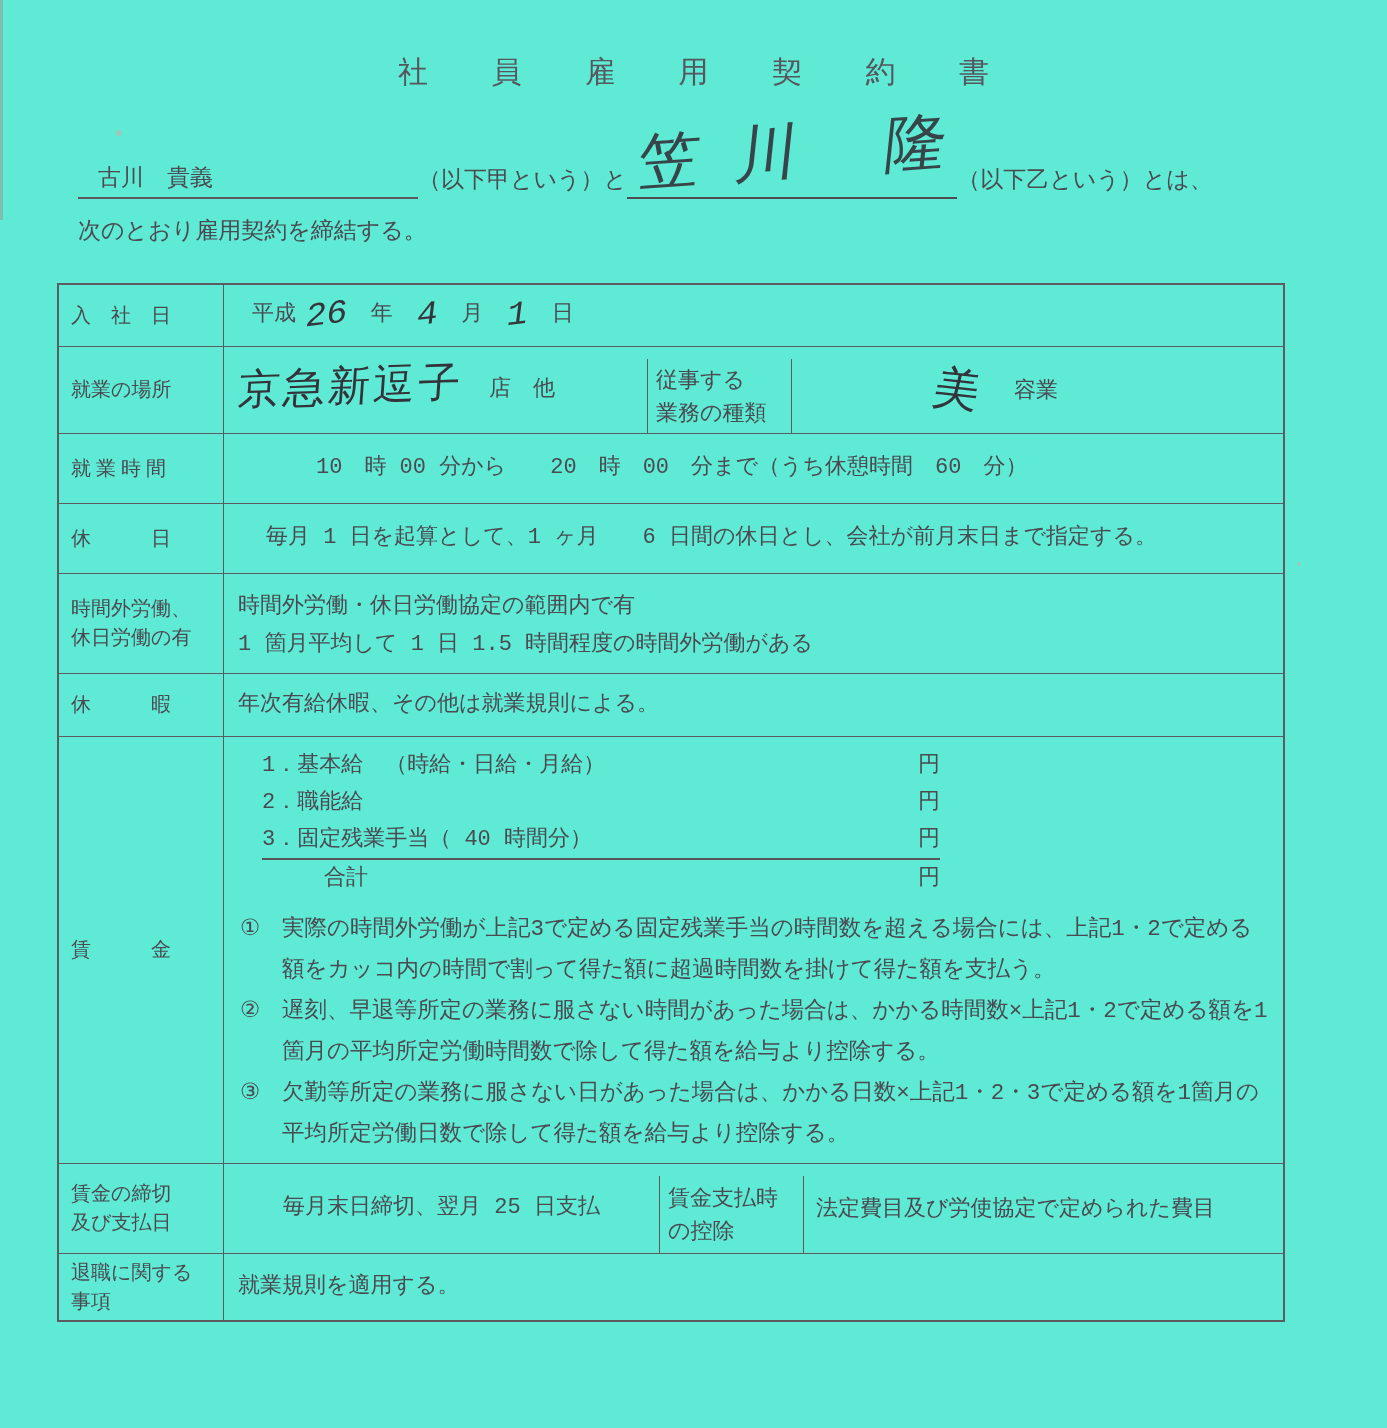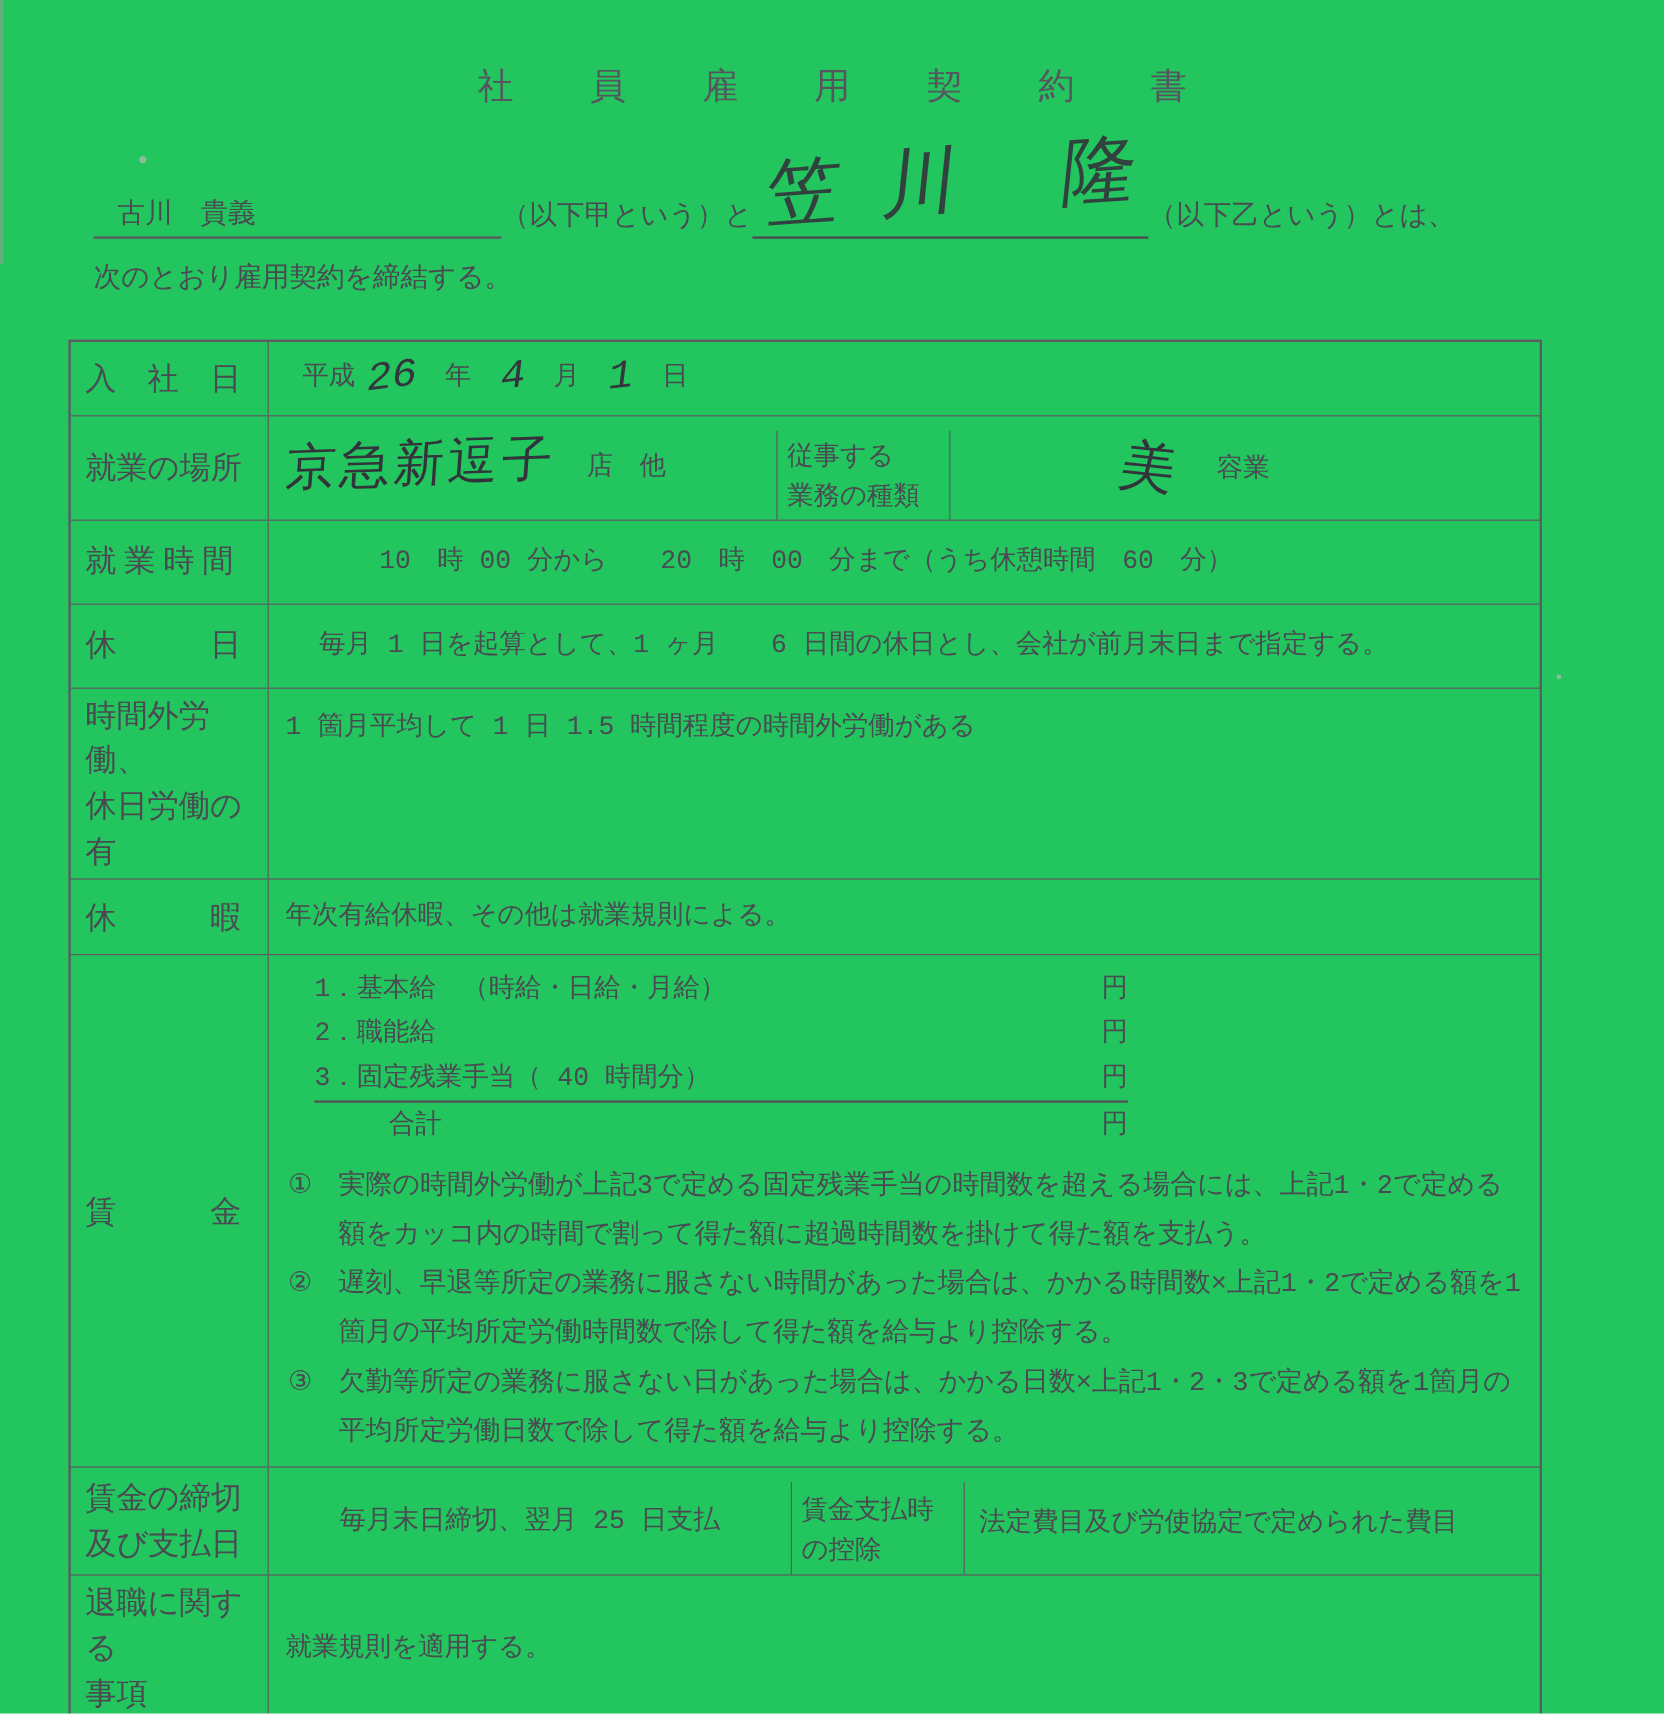--- a/index.html
+++ b/index.html
@@ -1,18 +1,18 @@
 <!DOCTYPE html>
 <html><head>
 <meta charset="utf-8">
 <style>
   html,body{margin:0;padding:0;background:#e8e8e4;}
   .page{
     position:relative; width:1387px; height:1428px; margin:0 auto;
-    background:#22c55e; overflow:hidden;
+    background:#5eead4; overflow:hidden;
     font-family:"Liberation Serif","DejaVu Serif",serif;
     color:#4a4a52;
   }
   .scan-edge{position:absolute;left:0;top:0;width:3px;height:220px;background:#9a9a96;opacity:.55;}
   .scan-dot{position:absolute;width:6px;height:6px;border-radius:50%;background:#b9b9b4;opacity:.7;}
 
   .title{
     position:absolute; top:52px; left:0; width:100%; text-align:center;
     font-size:30px; letter-spacing:28px; text-indent:28px; color:#56565e;
   }
@@ -33,21 +33,21 @@
   
   .ct{
     position:absolute; left:57px; top:283px; width:1228px;
     border:2px solid #5c5c60; box-sizing:border-box; background:transparent;
   }
   .tr{display:flex; border-bottom:1px solid #5c5c60; box-sizing:border-box;}
   .tr:last-child{border-bottom:none;}
   .cell-label{
     width:165px; min-width:165px; border-right:1px solid #5c5c60; box-sizing:border-box;
     display:flex; flex-direction:column; justify-content:center;
-    padding:4px 8px 4px 12px; font-size:26px; line-height:1.45;
+    padding:4px 8px 4px 12px; font-size:20px; line-height:1.45;
   }
   .cell-val{
     flex:1; display:flex; align-items:center; padding:4px 14px; box-sizing:border-box;
     font-size:22px; line-height:1.55;font-family:Liberation Mono, monospace;
   }
   .cell-val.block{display:block; padding-top:8px; padding-bottom:8px;}
   .sub-label{
     width:145px; min-width:145px; border-left:1px solid #5c5c60; border-right:1px solid #5c5c60;
     box-sizing:border-box; display:flex; flex-direction:column; justify-content:center;
     padding:4px 8px; font-size:22px; line-height:1.5;margin-top:12px;
@@ -154,20 +154,21 @@
         <span style="padding-left:28px;">毎月 1 日を起算として、1 ヶ月　　6 日間の休日とし、会社が前月末日まで指定する。</span>
       </div>
     </div>
 
     <div class="tr" style="min-height:100px;">
       <div class="cell-label">
         <div>時間外労働、</div>
         <div>休日労働の有</div>
       </div>
       <div class="cell-val block two-line" style="padding-top:14px;">
+        <div>時間外労働・休日労働協定の範囲内で有</div>
         <div>1 箇月平均して 1 日 1.5 時間程度の時間外労働がある</div>
       </div>
     </div>
 
     <div class="tr" style="min-height:63px;justify-content:center;">
       <div class="cell-label">
           <span>休　　　暇</span>
         </div>
       <div class="cell-val">
         <span>年次有給休暇、その他は就業規則による。</span>

